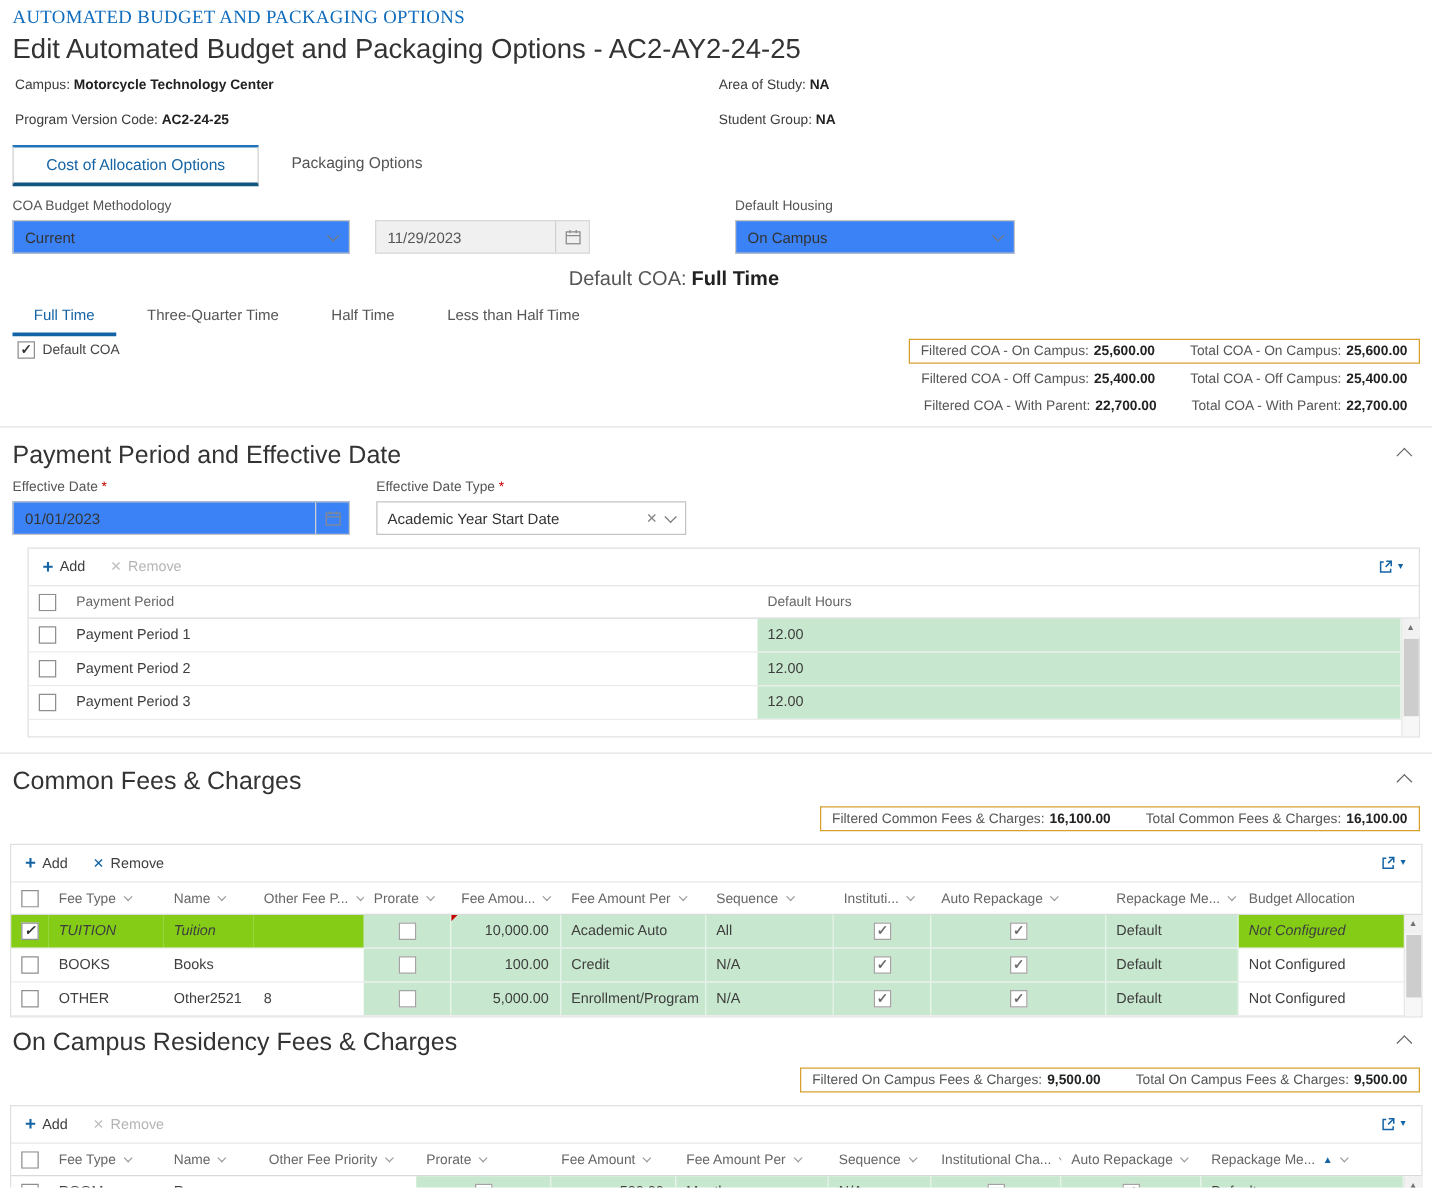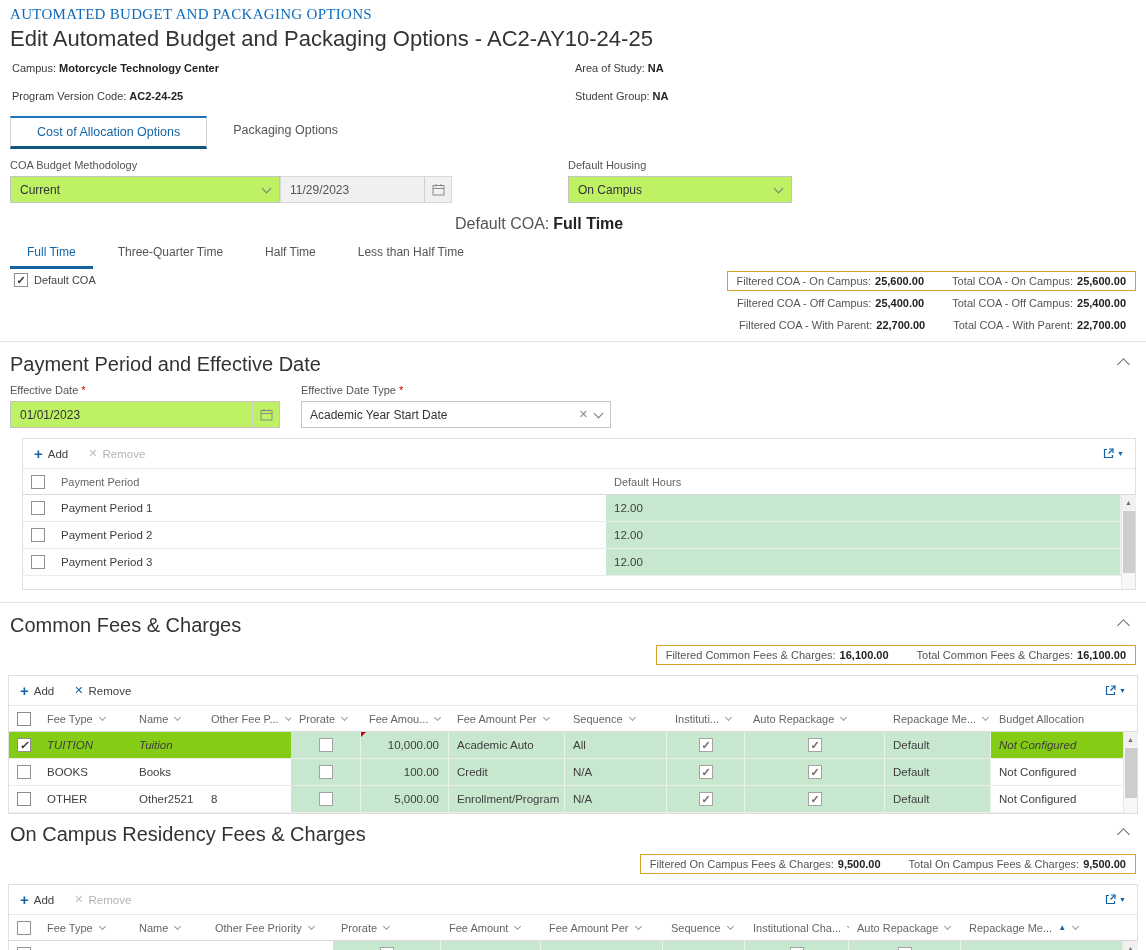--- a/index.html
+++ b/index.html
@@ -16,21 +16,21 @@
   .hf-label { color:#3c3c3c; }
   .hf-value { font-weight:700; color:#222; margin-left:3px; }
 
   .main-tabs { display:flex; margin:14px 0 0 10px; }
   .main-tab { font-size:12.5px; padding:7px 26px; color:#555; cursor:pointer; }
   .main-tab.active { color:#1464a5; border:1px solid #cfcfcf; border-top:2px solid #2274b9; border-bottom:3px solid #10567e; }
 
   .controls-row { display:flex; margin:10px 10px 0 10px; align-items:flex-end; }
   .ctl-group { display:flex; flex-direction:column; }
   .field-label { font-size:11px; color:#555; margin-bottom:5px; }
-  .selectbox, .inputbox { height:27px; border:1px solid #c4c4c4; background:#bef264; display:flex; align-items:center; padding:0 9px; font-size:12px; color:#333; cursor:pointer; }
+  .selectbox, .inputbox { height:27px; border:1px solid #c4c4c4; background:#3b82f6; display:flex; align-items:center; padding:0 9px; font-size:12px; color:#333; cursor:pointer; }
   .inputbox { cursor:text; }
   .selectbox .chev-down { margin-left:auto; }
   .chev-down { width:7px; height:7px; border-right:1.5px solid #777; border-bottom:1.5px solid #777; transform:rotate(45deg); margin-bottom:3px; flex:none; }
   .datebox { height:27px; border:1px solid #d8d8d8; background:#f0f0f0; display:flex; align-items:center; padding:0 9px; font-size:12px; color:#555; }
   .icon-seg { margin-left:auto; margin-right:-9px; height:100%; width:27px; border-left:1px solid #d0d0d0; display:flex; align-items:center; justify-content:center; flex:none; }
   .req { color:#c40000; margin-left:3px; }
 
   .default-coa-line { margin:12px 2px 0 455px; font-size:16px; color:#555; }
   .default-coa-line .bold { font-weight:700; color:#222; margin-left:4px; }
 
@@ -129,21 +129,21 @@
   .oc11 { flex:1; min-width:0; }
 
   .cal-icon { display:inline-flex; flex:none; }
 </style>
 </head>
 <body>
 
 <div class="page">
 
   <div class="breadcrumb">AUTOMATED BUDGET AND PACKAGING OPTIONS</div>
-  <div class="title">Edit Automated Budget and Packaging Options - AC2-AY10-24-25</div>
+  <div class="title">Edit Automated Budget and Packaging Options - AC2-AY2-24-25</div>
 
   <div class="header-fields">
     <div class="hf-col left">
       <div><span class="hf-label">Campus:</span><span class="hf-value">Motorcycle Technology Center</span></div>
       <div><span class="hf-label">Program Version Code:</span><span class="hf-value">AC2-24-25</span></div>
     </div>
     <div class="hf-col">
       <div><span class="hf-label">Area of Study:</span><span class="hf-value">NA</span></div>
       <div><span class="hf-label">Student Group:</span><span class="hf-value">NA</span></div>
     </div>
@@ -155,21 +155,21 @@
   </div>
 
   <div class="controls-row">
     <div class="ctl-group">
       <div class="field-label">COA Budget Methodology</div>
       <div class="selectbox" style="width:270px">
         <span>Current</span>
         <span class="chev-down"></span>
       </div>
     </div>
-    <div class="ctl-group" style="">
+    <div class="ctl-group" style="margin-left:20px">
       <div class="datebox" style="width:172px">
         <span>11/29/2023</span>
         <span class="icon-seg">
           <svg class="cal-icon" width="13" height="13" viewBox="0 0 13 13">
               <rect x="1" y="2.5" width="11" height="9.5" fill="none" stroke="#8a8a8a"></rect>
               <line x1="1" y1="5.5" x2="12" y2="5.5" stroke="#8a8a8a"></line>
               <line x1="4" y1="1" x2="4" y2="3.5" stroke="#8a8a8a"></line>
               <line x1="9" y1="1" x2="9" y2="3.5" stroke="#8a8a8a"></line>
             </svg>
         </span>
@@ -233,21 +233,21 @@
               <rect x="1" y="2.5" width="11" height="9.5" fill="none" stroke="#8a8a8a"></rect>
               <line x1="1" y1="5.5" x2="12" y2="5.5" stroke="#8a8a8a"></line>
               <line x1="4" y1="1" x2="4" y2="3.5" stroke="#8a8a8a"></line>
               <line x1="9" y1="1" x2="9" y2="3.5" stroke="#8a8a8a"></line>
             </svg>
         </span>
       </div>
     </div>
     <div class="ctl-group" style="margin-left:21px">
       <div class="field-label"><span>Effective Date Type</span><span class="req">*</span></div>
-      <div class="combo" style="width:310px">
+      <div class="combo" style="width:248px">
         <span>Academic Year Start Date</span>
         <span class="clear-x">✕</span>
         <span class="chev-down"></span>
       </div>
     </div>
   </div>
 
   <div class="grid indent">
     <div class="grid-toolbar">
       <span class="tb-btn">

